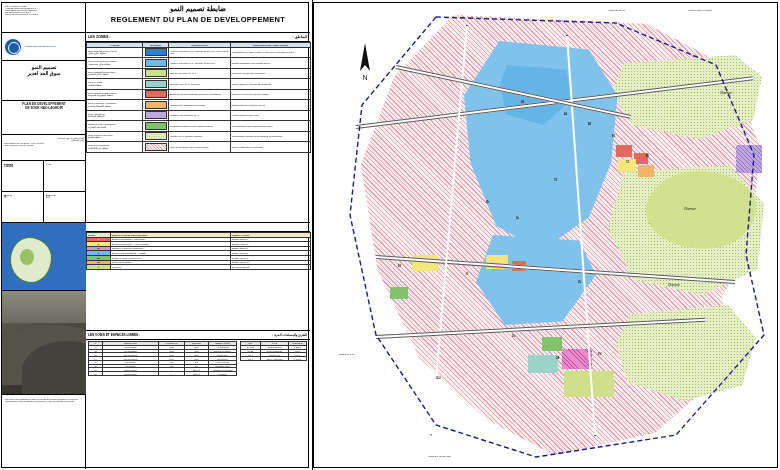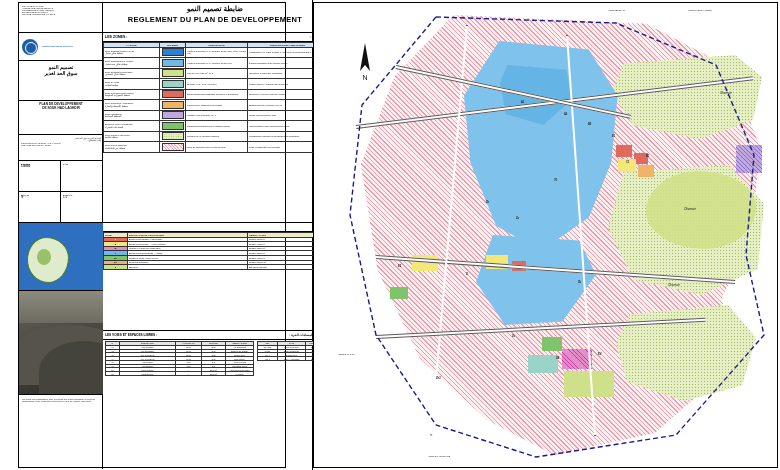--- a/index.html
+++ b/index.html
@@ -4,21 +4,21 @@
 <style>
   html,body{margin:0;padding:0;background:#ffffff;}
   body{width:780px;height:470px;overflow:hidden;font-family:"Liberation Sans",sans-serif;}
   #sheet{position:relative;width:780px;height:470px;background:#fdfdfb;}
   .tiny{font-size:2.4px;line-height:1.15;color:#111;}
   .tiny2{font-size:3px;line-height:1.2;color:#111;}
   .mini{font-size:2px;line-height:1.05;color:#222;}
 
   
   #left{position:absolute;left:0;top:0;width:312px;height:470px;background:#ffffff;border-right:1px solid #000;}
-  #leftInner{position:absolute;left:18px;top:2px;width:268px;height:466px;border:1px solid #000;box-sizing:border-box;}
+  #leftInner{position:absolute;left:1px;top:2px;width:308px;height:466px;border:1px solid #000;box-sizing:border-box;}
 
   
   #cart{position:absolute;left:0;top:0;width:84px;height:466px;border-right:1px solid #000;box-sizing:border-box;}
   #cartHead{position:absolute;left:0;top:0;width:84px;height:30px;border-bottom:1px solid #000;box-sizing:border-box;padding:2px 3px;}
   #logoRow{position:absolute;left:0;top:30px;width:84px;height:28px;border-bottom:1px solid #000;box-sizing:border-box;display:flex;align-items:center;gap:3px;padding:0 3px;}
   .logoCircle{width:16px;height:16px;border-radius:50%;background:#1a5ea8;position:relative;flex:none;}
   .logoCircle:after{content:"";position:absolute;left:3px;top:3px;width:10px;height:10px;border-radius:50%;border:1px solid #fff;}
   #titleAr{position:absolute;left:0;top:58px;width:84px;height:40px;border-bottom:1px solid #000;box-sizing:border-box;padding:3px;text-align:center;}
   #titleFr{position:absolute;left:0;top:98px;width:84px;height:34px;border-bottom:1px solid #000;box-sizing:border-box;padding:2px;text-align:center;}
   #commune{position:absolute;left:0;top:132px;width:84px;height:26px;border-bottom:1px solid #000;box-sizing:border-box;padding:2px;}

